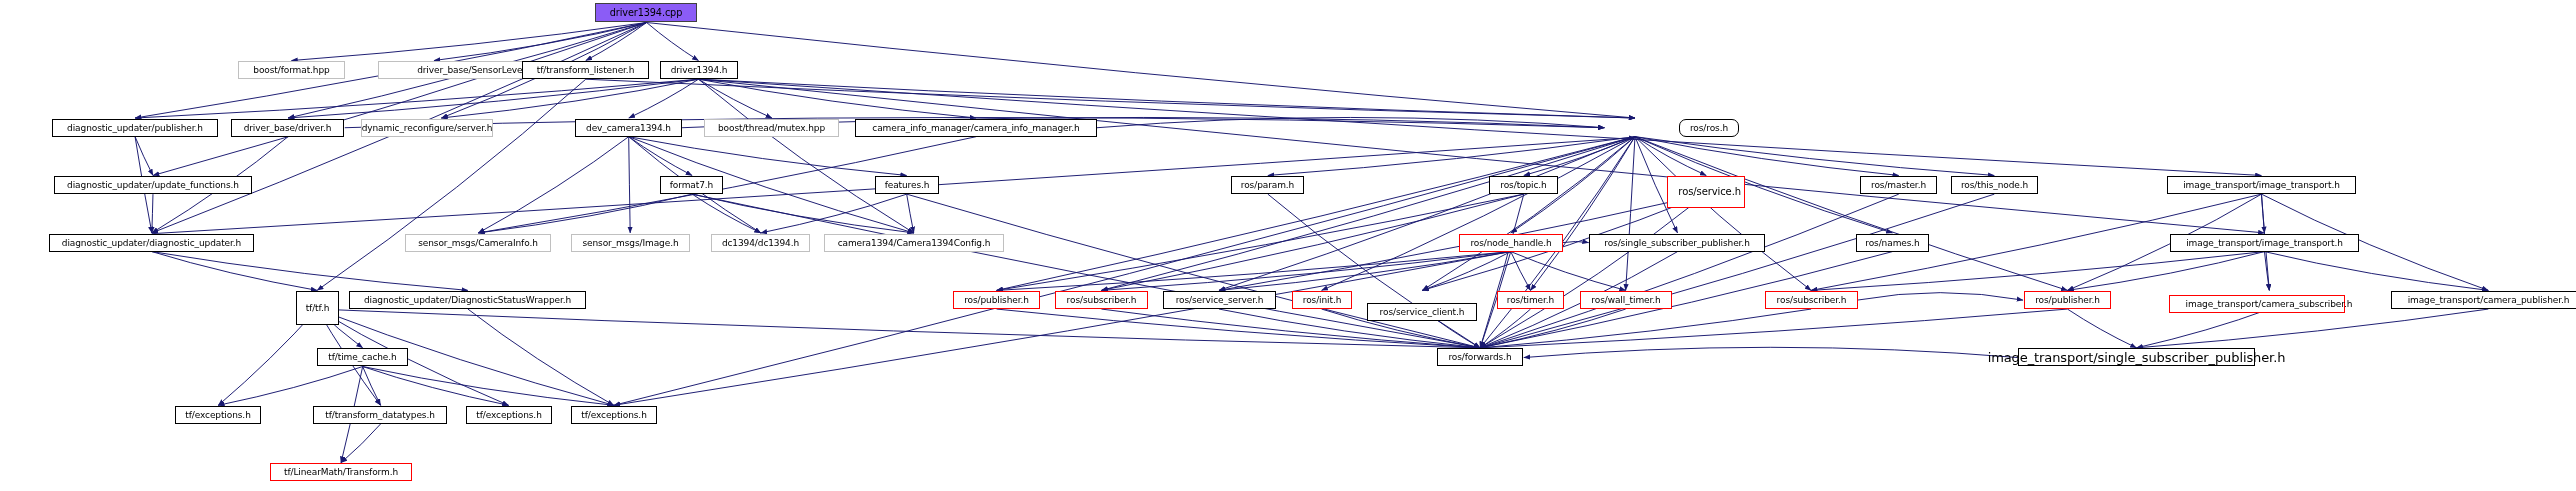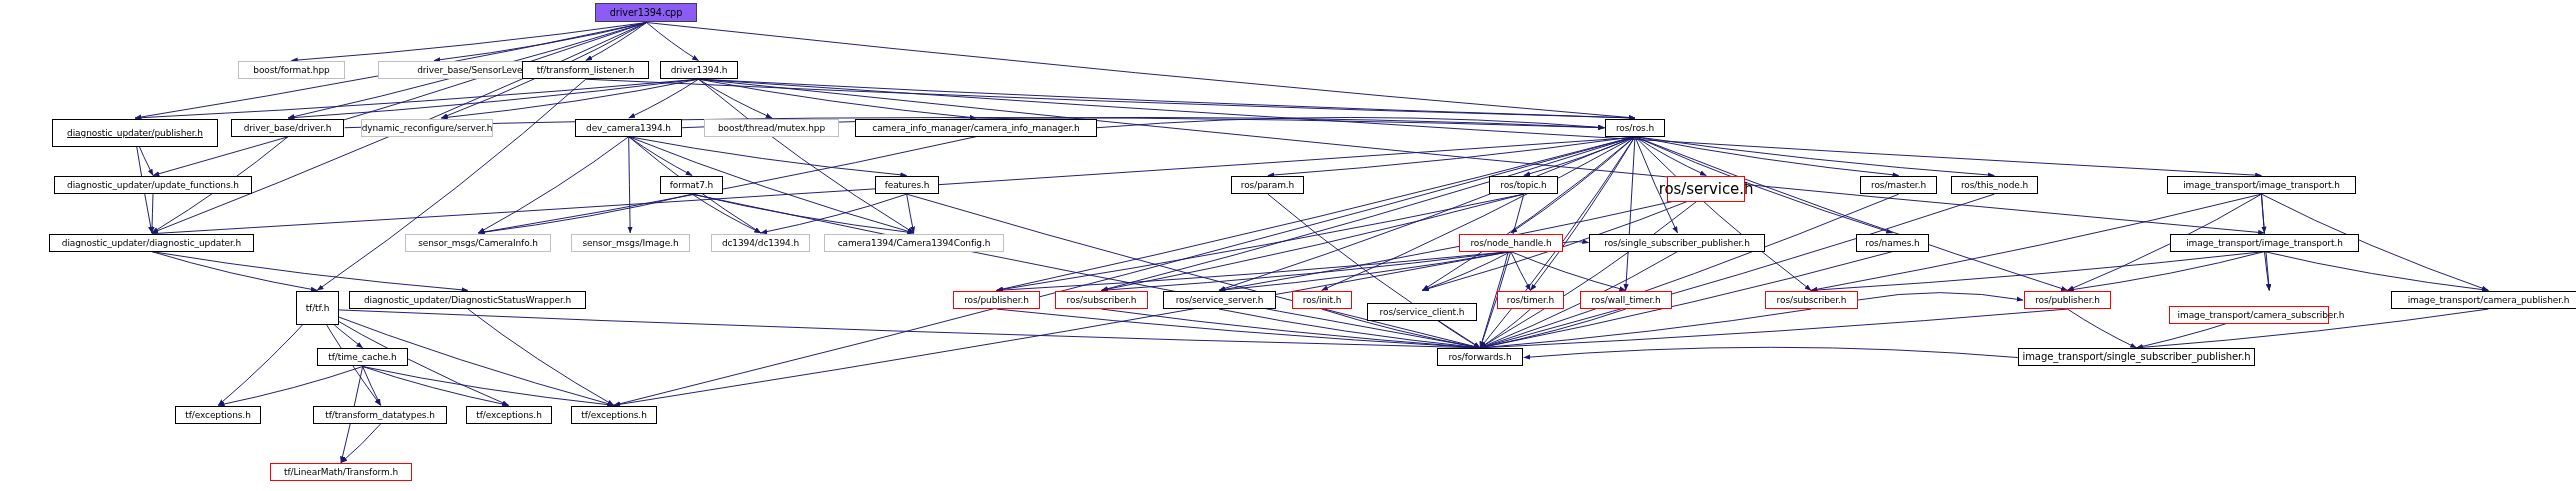--- a/index.html
+++ b/index.html
@@ -157,57 +157,57 @@
       </div>
       <div class="node " style="left: 378px; top: 61px; width: 151px; height: 18px; font-size: 9px; padding-left: 48px;">
         <span class="lbl">driver_base/SensorLevels.h</span>
       </div>
       <div class="node black" style="left: 522px; top: 61px; width: 127px; height: 18px; font-size: 9px;">
         <span class="lbl">tf/transform_listener.h</span>
       </div>
       <div class="node black" style="left: 660px; top: 61px; width: 78px; height: 18px; font-size: 9px;">
         <span class="lbl">driver1394.h</span>
       </div>
-      <div class="node black" style="left: 52px; top: 119px; width: 166px; height: 28px; font-size: 9px; text-decoration: underline;">
+      <div class="node black" style="left: 52px; top: 119px; width: 166px; height: 18px; font-size: 9px;">
         <span class="lbl">diagnostic_updater/publisher.h</span>
       </div>
       <div class="node black" style="left: 231px; top: 119px; width: 113px; height: 18px; font-size: 9px;">
         <span class="lbl">driver_base/driver.h</span>
       </div>
       <div class="node " style="left: 361px; top: 119px; width: 132px; height: 18px; font-size: 9px;">
         <span class="lbl">dynamic_reconfigure/server.h</span>
       </div>
       <div class="node black" style="left: 575px; top: 119px; width: 107px; height: 18px; font-size: 9px;">
         <span class="lbl">dev_camera1394.h</span>
       </div>
       <div class="node " style="left: 704px; top: 119px; width: 135px; height: 18px; font-size: 9px;">
         <span class="lbl">boost/thread/mutex.hpp</span>
       </div>
       <div class="node black" style="left: 855px; top: 119px; width: 242px; height: 18px; font-size: 9px;">
         <span class="lbl">camera_info_manager/camera_info_manager.h</span>
       </div>
-      <div class="node black" style="left: 1605px; top: 119px; width: 60px; height: 18px; font-size: 9px;">
+      <div class="node black" style="left: 1679px; top: 119px; width: 60px; height: 18px; font-size: 9px; border-radius: 7px;">
         <span class="lbl">ros/ros.h</span>
       </div>
       <div class="node black" style="left: 54px; top: 176px; width: 198px; height: 18px; font-size: 9px;">
         <span class="lbl">diagnostic_updater/update_functions.h</span>
       </div>
       <div class="node black" style="left: 660px; top: 176px; width: 63px; height: 18px; font-size: 9px;">
         <span class="lbl">format7.h</span>
       </div>
       <div class="node black" style="left: 875px; top: 176px; width: 64px; height: 18px; font-size: 9px;">
         <span class="lbl">features.h</span>
       </div>
       <div class="node black" style="left: 1231px; top: 176px; width: 73px; height: 18px; font-size: 9px;">
         <span class="lbl">ros/param.h</span>
       </div>
       <div class="node black" style="left: 1489px; top: 176px; width: 69px; height: 18px; font-size: 9px;">
         <span class="lbl">ros/topic.h</span>
       </div>
-      <div class="node red" style="left: 1667px; top: 176px; width: 78px; height: 26px; font-size: 15px;">
+      <div class="node red" style="left: 1667px; top: 176px; width: 78px; height: 32px; font-size: 10px; justify-content: flex-end;">
         <span class="lbl">ros/service.h</span>
       </div>
       <div class="node black" style="left: 1860px; top: 176px; width: 77px; height: 18px; font-size: 9px;">
         <span class="lbl">ros/master.h</span>
       </div>
       <div class="node black" style="left: 1951px; top: 176px; width: 87px; height: 18px; font-size: 9px;">
         <span class="lbl">ros/this_node.h</span>
       </div>
       <div class="node black" style="left: 2167px; top: 176px; width: 189px; height: 18px; font-size: 9px;">
         <span class="lbl">image_transport/image_transport.h</span>
@@ -265,33 +265,33 @@
       </div>
       <div class="node red" style="left: 1580px; top: 291px; width: 92px; height: 18px; font-size: 9px;">
         <span class="lbl">ros/wall_timer.h</span>
       </div>
       <div class="node red" style="left: 1765px; top: 291px; width: 93px; height: 18px; font-size: 9px;">
         <span class="lbl">ros/subscriber.h</span>
       </div>
       <div class="node red" style="left: 2024px; top: 291px; width: 87px; height: 18px; font-size: 9px;">
         <span class="lbl">ros/publisher.h</span>
       </div>
-      <div class="node red" style="left: 2169px; top: 306px; width: 160px; height: 18px; font-size: 9px; padding-left: 24px;">
+      <div class="node red" style="left: 2169px; top: 295px; width: 176px; height: 18px; font-size: 9px; padding-left: 24px;">
         <span class="lbl">image_transport/camera_subscriber.h</span>
       </div>
       <div class="node black" style="left: 2391px; top: 291px; width: 195px; height: 18px; font-size: 9px;">
         <span class="lbl">image_transport/camera_publisher.h</span>
       </div>
       <div class="node black" style="left: 317px; top: 348px; width: 91px; height: 18px; font-size: 9px;">
         <span class="lbl">tf/time_cache.h</span>
       </div>
       <div class="node black" style="left: 1437px; top: 348px; width: 86px; height: 18px; font-size: 9px;">
         <span class="lbl">ros/forwards.h</span>
       </div>
-      <div class="node black" style="left: 2018px; top: 348px; width: 237px; height: 18px; font-size: 10px;">
+      <div class="node black" style="left: 2018px; top: 348px; width: 237px; height: 18px; font-size: 13px;">
         <span class="lbl">image_transport/single_subscriber_publisher.h</span>
       </div>
       <div class="node black" style="left: 175px; top: 406px; width: 86px; height: 18px; font-size: 9px;">
         <span class="lbl">tf/exceptions.h</span>
       </div>
       <div class="node black" style="left: 313px; top: 406px; width: 134px; height: 18px; font-size: 9px;">
         <span class="lbl">tf/transform_datatypes.h</span>
       </div>
       <div class="node black" style="left: 466px; top: 406px; width: 86px; height: 18px; font-size: 9px;">
         <span class="lbl">tf/exceptions.h</span>

